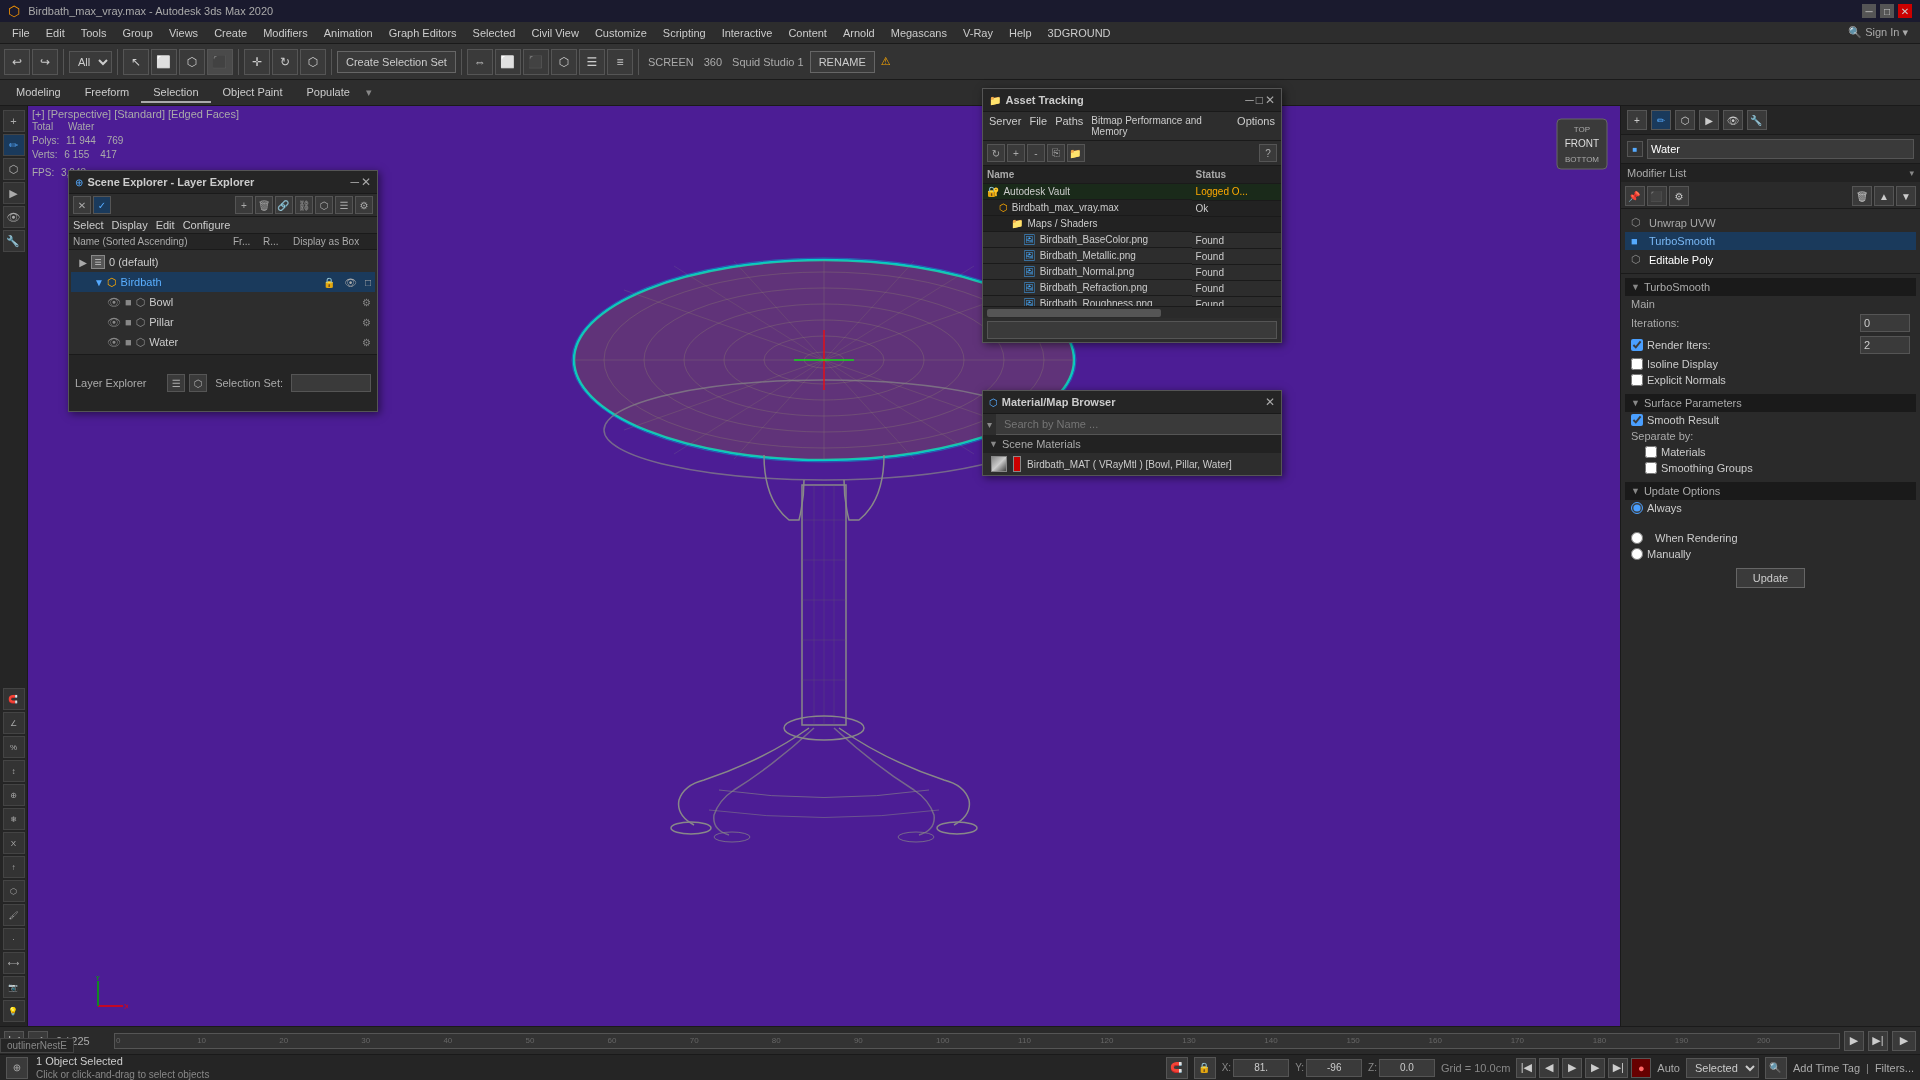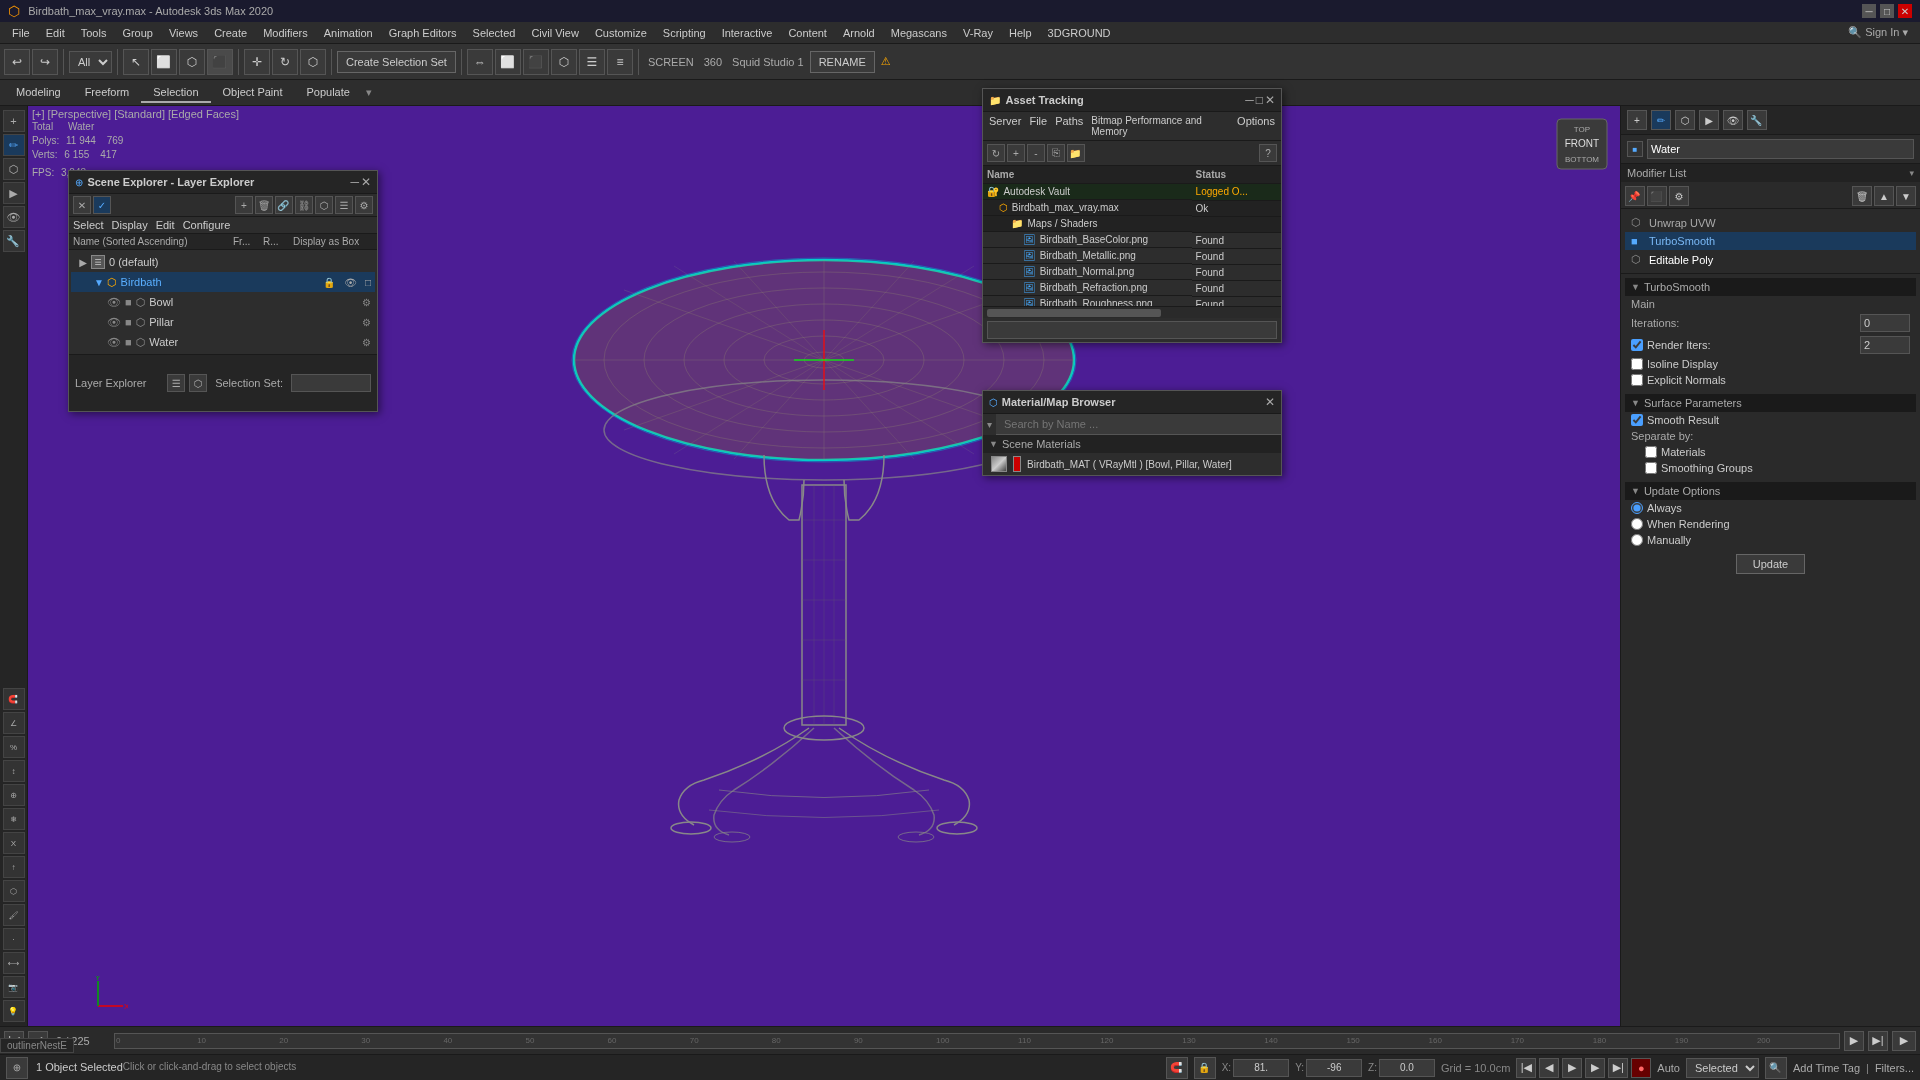--- a/index.html
+++ b/index.html
@@ -900,21 +900,21 @@
         </div>
 
         <div class="prop-row">
           <label style="display:flex; align-items:center; gap:4px;">
             <input type="radio" name="update" class="prop-radio" checked="" style="">
             <span>Always</span>
           </label>
         </div>
 
         <div class="prop-row">
-          <label style="display:flex; align-items:center; gap:4px;">
+          <label style="display:flex; align-items:center; gap:12px;margin-top:14px;">
             <input type="radio" name="update" class="prop-radio" style="">
             <span>When Rendering</span>
           </label>
         </div>
 
         <div class="prop-row">
           <label style="display:flex; align-items:center; gap:4px;">
             <input type="radio" name="update" class="prop-radio" style="">
             <span>Manually</span>
           </label>
@@ -957,21 +957,21 @@
       </div>
     </div>
   </div>
   <button class="play-btn">▶</button>
   <button class="play-btn">▶|</button>
   <button class="play-btn" style="background:#3a3a3a; width:24px;">▶</button>
 </div>
 
 <div id="status-bar">
   <div class="status-icon">⊕</div>
-  <div style="display:flex; flex-direction:row; line-height:1.3;">
+  <div style="display:flex; flex-direction:column; line-height:1.3;">
     <span style="color:#ccc;">1 Object Selected</span>
     <span style="color:#888; font-size:10px;">Click or click-and-drag to select objects</span>
   </div>
   <div style="flex:1;"></div>
   <div class="status-right">
     <div class="status-icon">🧲</div>
     <div class="status-icon">🔒</div>
     <div class="coord-field">
       <span class="coord-label">X:</span>
       <input class="coord-val" type="text" value="81.244cm" style="">

